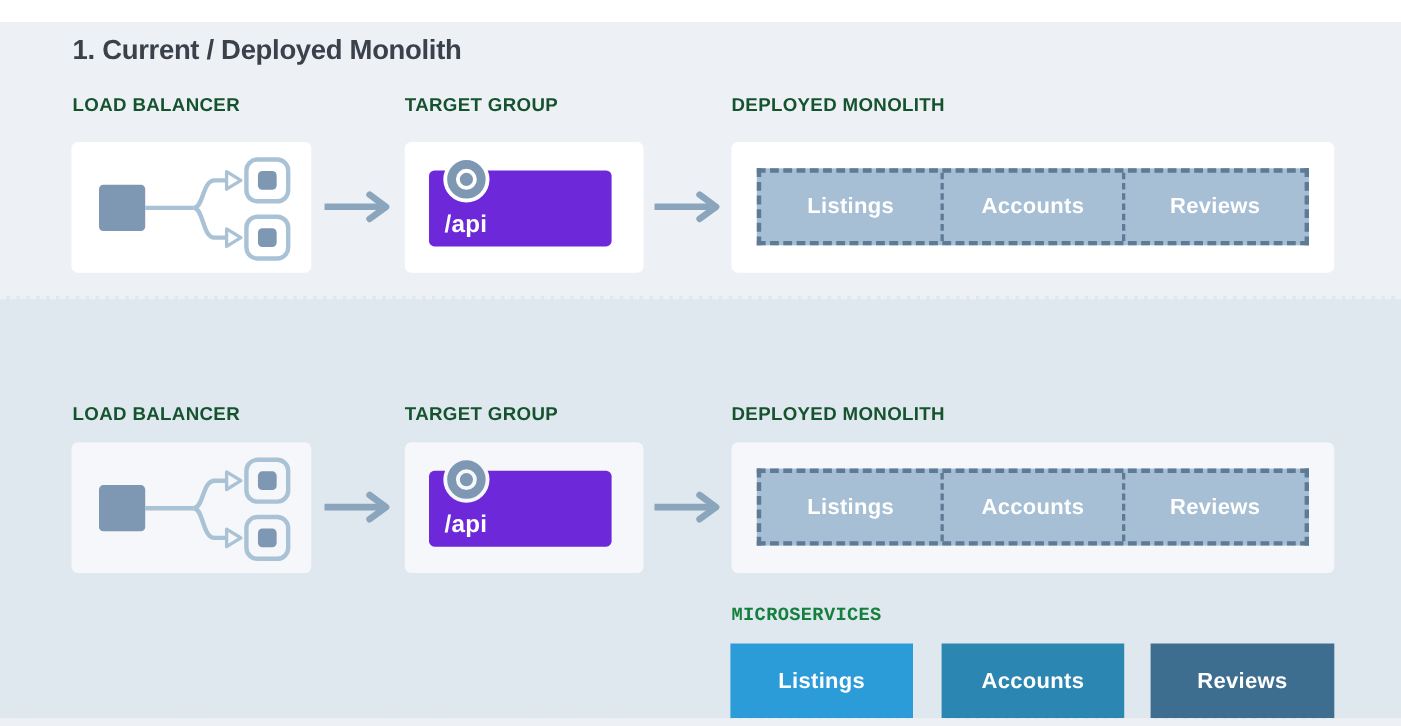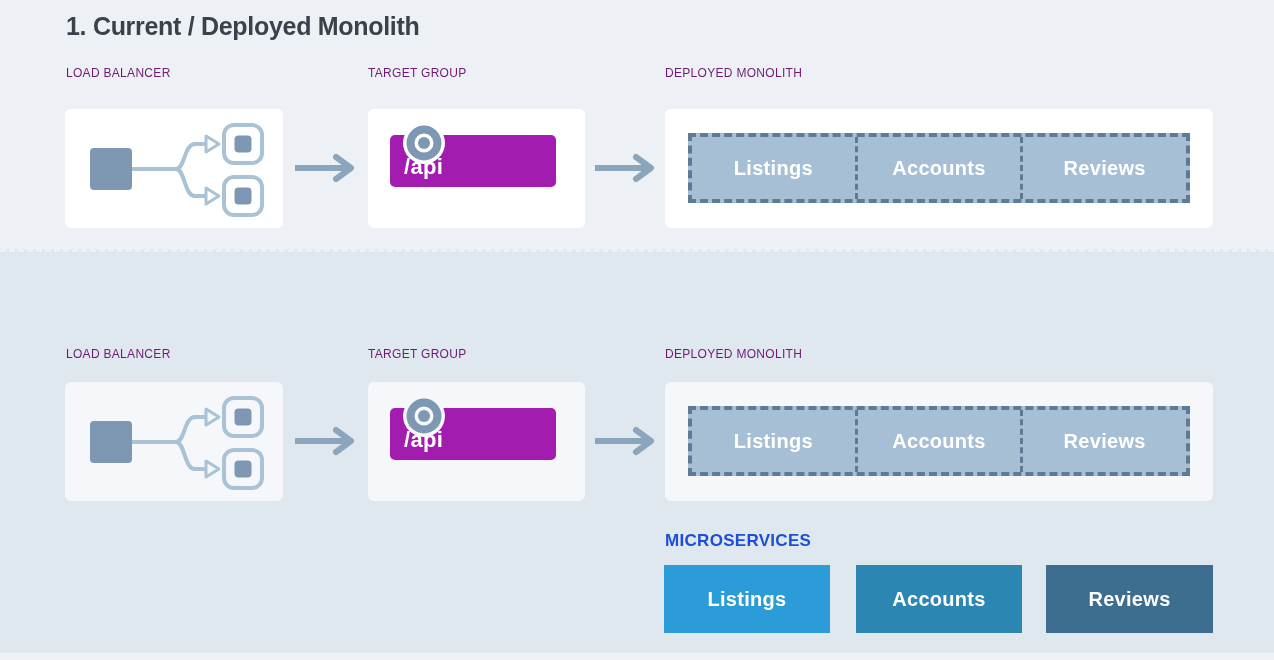--- a/index.html
+++ b/index.html
@@ -1,54 +1,54 @@
 <!DOCTYPE html>
 <html><head>
 <meta charset="utf-8">
 <style>
   * { margin:0; padding:0; box-sizing:border-box; }
   html,body { width:1274px; height:660px; }
   body { font-family:"Liberation Sans","DejaVu Sans",sans-serif; }
   .canvas { position:relative; width:1274px; height:660px; overflow:hidden; }
 
-  .section { position:absolute; left:0; width:1274px; }
+  .section { position:absolute; left:0; width:1274px;margin-top:20px; }
   .section-1 { top:0; height:249px; background:#EDF1F6; }
   .section-2 { top:249px; height:411px; background:#DFE7EF; border-top:3px dashed #EDF1F6; }
   .bottom-strip { position:absolute; left:0; top:653px; width:1274px; height:7px;
                   background:#EDF1F6; border-top:3px dashed #EDF1F6; }
 
   .step-title { position:absolute; left:66px; font-size:25px; font-weight:700;
                 color:#3A414B; letter-spacing:-0.3px; white-space:nowrap; }
-  .col-label { position:absolute; font-size:12px; font-weight:400; color:#701a75;
+  .col-label { position:absolute; font-size:17px; font-weight:700; color:#14532d;
                letter-spacing:0.3px; white-space:nowrap; }
 
   .card { position:absolute; height:119px; border-radius:6px; }
   .card-white { background:#FFFFFF; }
   .card-tint  { background:#F5F7FA; }
   .lb-card   { left:65px;  width:218px; }
   .tg-card   { left:368px; width:217px; }
   .mono-card { left:665px; width:548px; }
 
   .arrow { position:absolute; width:62px; height:30px; }
   .a1 { left:295px; } .a2 { left:595px; }
 
-  .api-rect { position:absolute; left:22px; top:26px; width:166px; height:52px;
-              background:#a21caf; border-radius:5px; display:flex; align-items:flex-end;
+  .api-rect { position:absolute; left:22px; top:26px; width:166px; height:69px;
+              background:#6d28d9; border-radius:5px; display:flex; align-items:flex-end;
               padding:0 0 7px 14px; }
   .api-text { font-size:22px; font-weight:700; color:#FFFFFF; letter-spacing:0.3px; }
   .target-badge { position:absolute; left:34px; top:12px; width:44px; height:44px; }
 
   .mono-box { position:absolute; left:23px; top:24px; width:502px; height:70px;
               background:#A6BFD5; border:4px dashed #5E7A95; display:flex; }
   .mono-seg { flex:1; display:flex; align-items:center; justify-content:center;
               font-size:20px; font-weight:700; color:#FFFFFF; letter-spacing:0.3px; }
   .mono-seg + .mono-seg { border-left:3px dashed #5E7A95; }
 
   .ms-label { position:absolute; left:665px; font-size:17px; font-weight:700;
-              color:#1d4ed8; letter-spacing:0.3px; }
+              color:#15803d; letter-spacing:0.3px;font-family:Liberation Mono, monospace; }
   .ms-btn { position:absolute; height:68px; display:flex; align-items:center;
             justify-content:center; font-size:20px; font-weight:700; color:#FFFFFF;
             letter-spacing:0.3px; cursor:pointer; }
   .ms-listings { left:664px;  width:166px; }
   .ms-accounts { left:856px;  width:166px; }
   .ms-reviews  { left:1046px; width:167px; }
 
   svg { display:block; }
 </style>
 </head>

